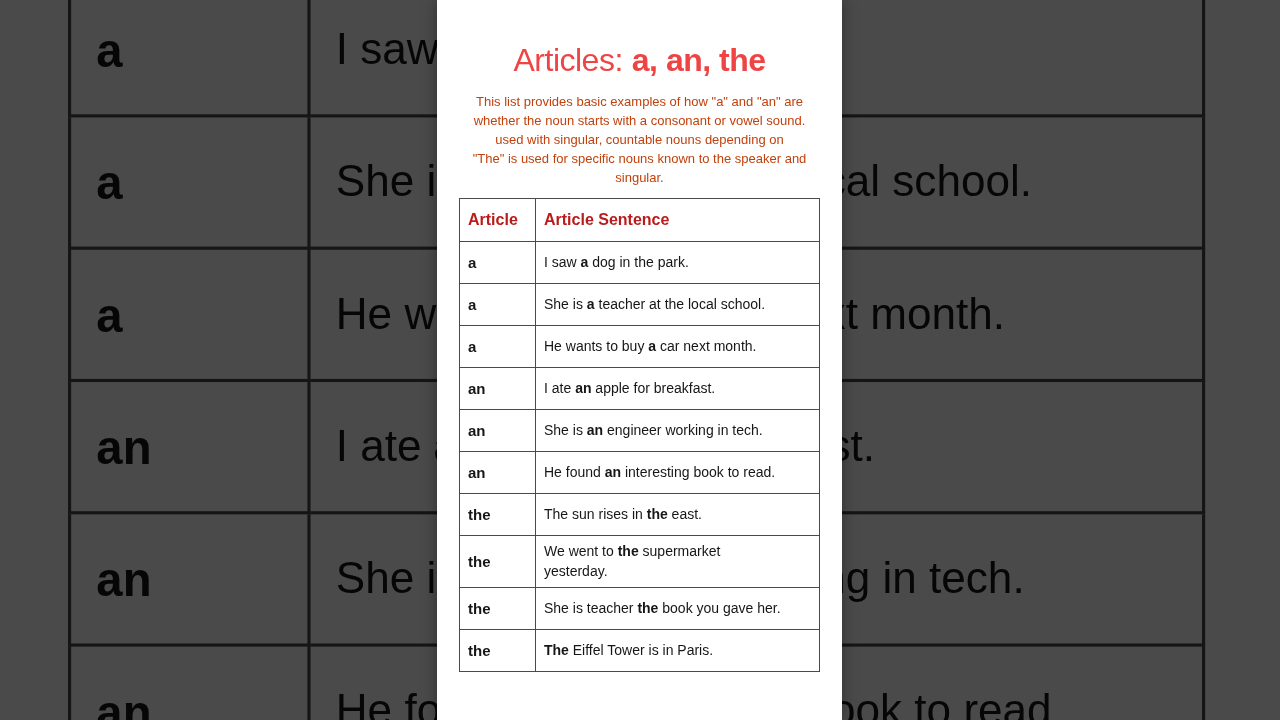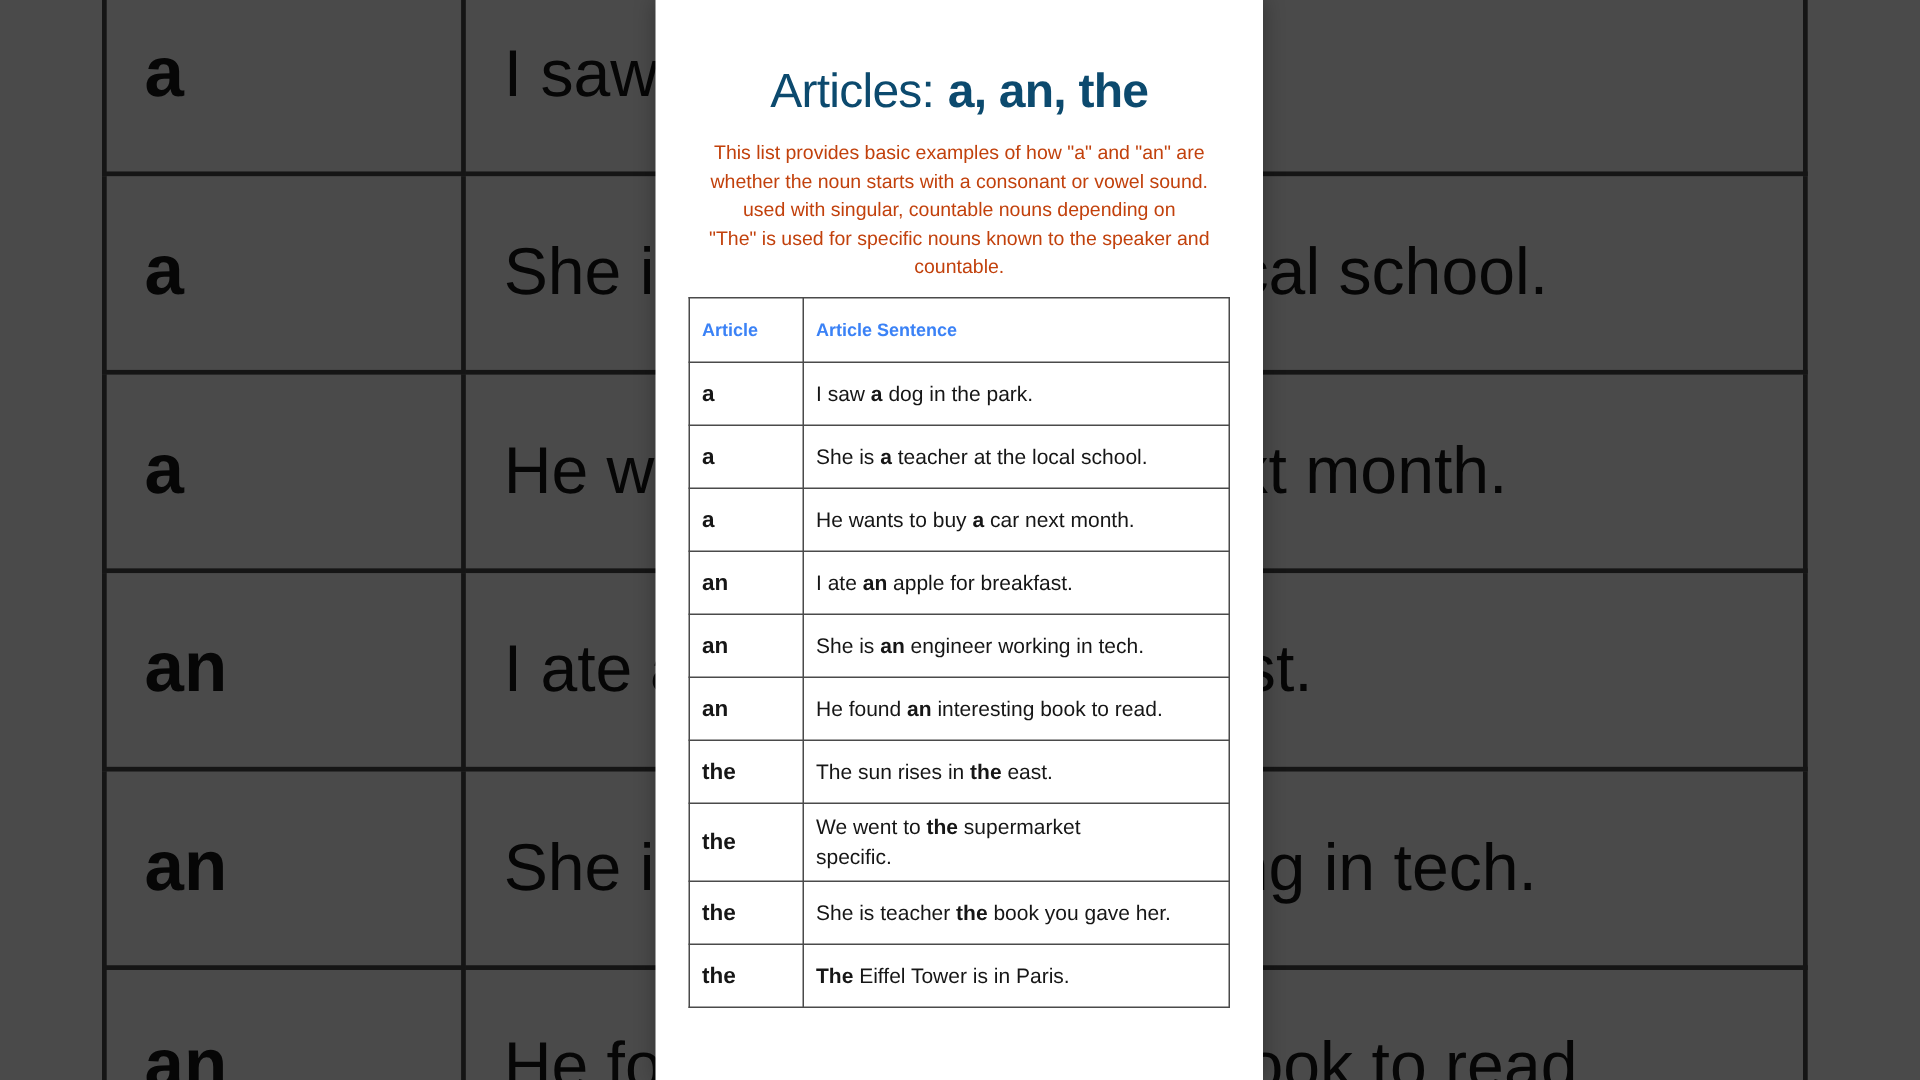--- a/index.html
+++ b/index.html
@@ -20,33 +20,33 @@
     width:360px;border-collapse:collapse;table-layout:fixed;
     color:#161616;background:#fff;
   }
   table.articles col.c1{width:76px;}
   table.articles col.c2{width:284px;}
   table.articles th,table.articles td{
     border:1px solid #4a4a4a;box-sizing:border-box;
     vertical-align:middle;text-align:left;
   }
   table.articles th{
-    height:43px;padding:0 4px 0 8px;font-size:12px;font-weight:700;color:#3b82f6;
+    height:43px;padding:0 4px 0 8px;font-size:16px;font-weight:700;color:#b91c1c;
   }
   td.article-cell{height:42px;padding:0 4px 0 8px;font-size:15px;font-weight:700;}
   td.sentence-cell{height:42px;padding:5px 6px 5px 8px;font-size:14px;line-height:1.45;}
   td.sentence-cell b{font-weight:700;}
   
   .card{
     position:absolute;left:437px;top:0;width:405px;height:720px;
     background:#ffffff;box-shadow:0 0 14px rgba(0,0,0,0.35);
   }
   .card-title{
     margin:42px 0 0 0;text-align:center;font-size:32px;line-height:1.15;
-    font-weight:400;color:#0c4a6e;letter-spacing:-0.5px;
+    font-weight:400;color:#ef4444;letter-spacing:-0.5px;
   }
   .card-title .title-bold{font-weight:700;margin-left:9px;letter-spacing:-0.5px;}
   .card-desc{
     margin:13px auto 0 auto;width:382px;text-align:center;
     font-size:13px;line-height:1.47;color:#c2410c;
   }
   .card-table-wrap{position:absolute;left:22px;top:198px;}
 </style>
 </head>
 <body>
@@ -92,21 +92,21 @@
   </div>
 
   <div class="card">
     <h1 class="card-title"><span>Articles:</span><span class="title-bold">a, an, the</span></h1>
 
     <div class="card-desc" id="card-desc">
         <div>This list provides basic examples of how "a" and "an" are</div>
         <div>whether the noun starts with a consonant or vowel sound.</div>
         <div>used with singular, countable nouns depending on</div>
         <div>"The" is used for specific nouns known to the speaker and</div>
-        <div>countable.</div>
+        <div>singular.</div>
       </div>
 
     <div class="card-table-wrap">
       <table class="articles">
         <colgroup>
             <col class="c1">
             <col class="c2">
           </colgroup>
         <thead>
           <tr>
@@ -138,21 +138,21 @@
             <tr>
               <td class="article-cell">an</td>
               <td class="sentence-cell"><span>He found </span><b>an</b><span> interesting book to read.</span></td>
             </tr>
             <tr>
               <td class="article-cell">the</td>
               <td class="sentence-cell"><span>The sun rises in </span><b>the</b><span> east.</span></td>
             </tr>
             <tr>
               <td class="article-cell">the</td>
-              <td class="sentence-cell"><span>We went to </span><b>the</b><span> supermarket</span><br><span>specific.</span></td>
+              <td class="sentence-cell"><span>We went to </span><b>the</b><span> supermarket</span><br><span>yesterday.</span></td>
             </tr>
             <tr>
               <td class="article-cell">the</td>
               <td class="sentence-cell"><span>She is teacher </span><b>the</b><span> book you gave her.</span></td>
             </tr>
             <tr>
               <td class="article-cell">the</td>
               <td class="sentence-cell"><b>The</b><span> Eiffel Tower is in Paris.</span></td>
             </tr>
           </tbody>

